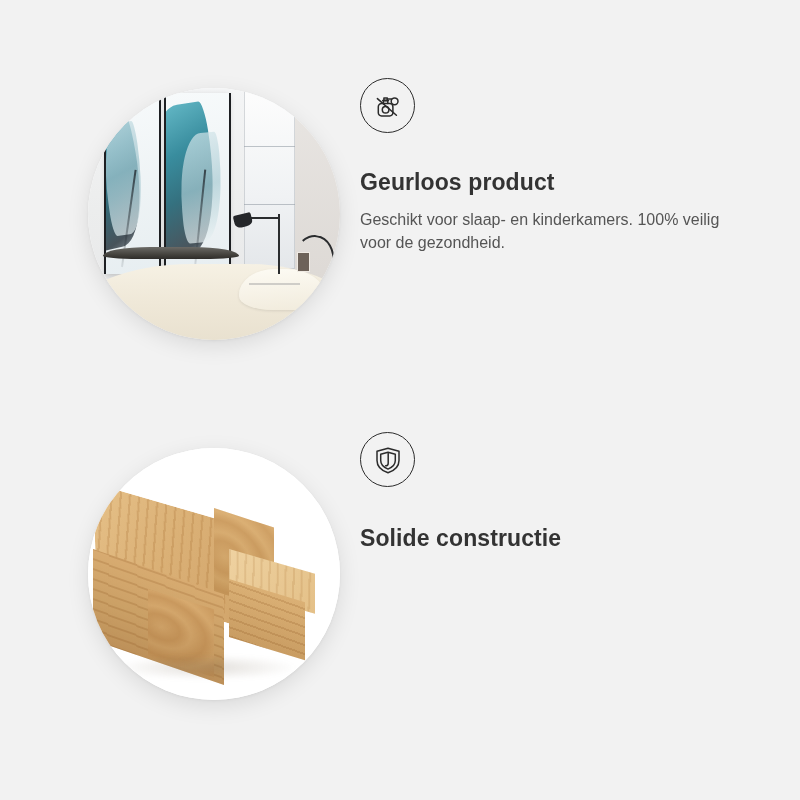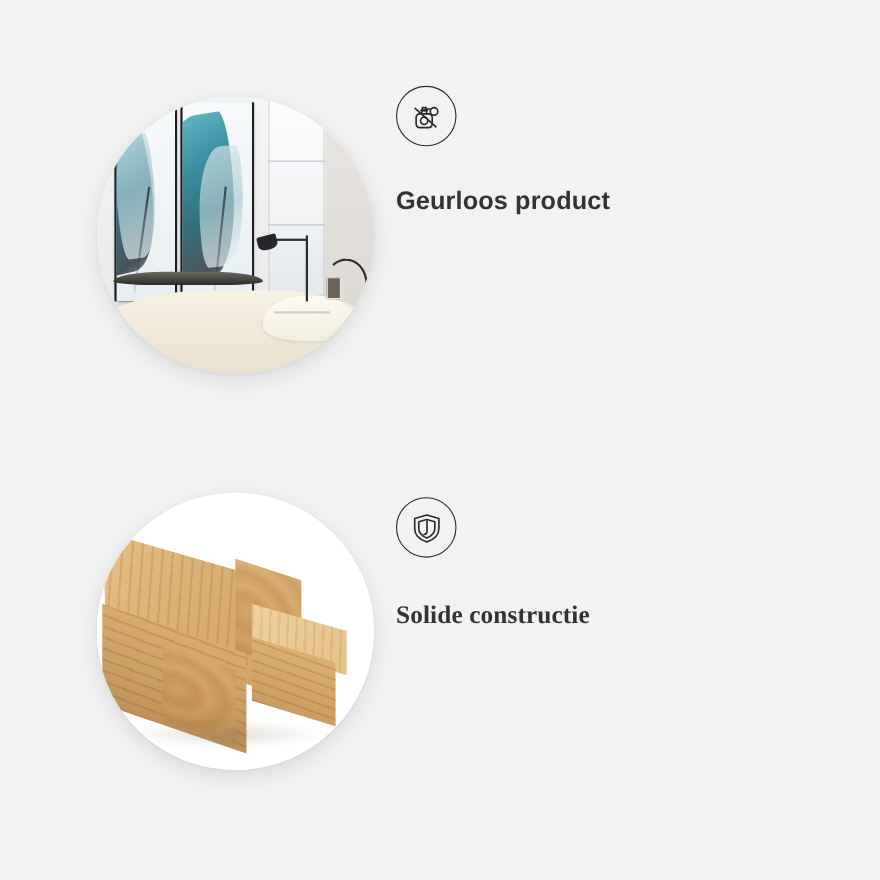--- a/index.html
+++ b/index.html
@@ -368,21 +368,21 @@
     font-weight: 400;
     color: #555555;
     line-height: 1.45;
     max-width: 390px;
   }
 
   #feature-scent .content { top: 18px; }
   #feature-scent .feature-title { margin-top: 36px; }
   #feature-scent .feature-desc  { margin-top: 11px; }
 
-  #feature-build .content { top: 32px; font-family: Liberation Serif, serif; }
+  #feature-build .content { top: 12px; }
   #feature-build .feature-title { margin-top: 38px; }
   #feature-build .feature-desc  { margin-top: 11px; }
 </style>
 </head>
 <body>
 
 <div class="page">
 
   <section class="feature" id="feature-scent">
 
@@ -434,20 +434,21 @@
           <circle cx="23.6" cy="12.3" r="3.4"></circle>
 
           <circle cx="14.6" cy="20.8" r="3.3"></circle>
 
           <path d="M6.4 9.6 L25.4 26.3"></path>
         </svg>
       </div>
 
       <h2 class="feature-title">Geurloos product</h2>
 
+      <p class="feature-desc">Geschikt voor slaap- en kinderkamers. 100% veilig voor de gezondheid.</p>
     </div>
   </section>
 
   <section class="feature" id="feature-build">
 
     <div class="photo-wrap">
       <div class="photo-circle">
         <div class="woodscene">
           <div class="beam" id="beam-main-top"></div>
           <div class="beam" id="beam-main-front"></div>

